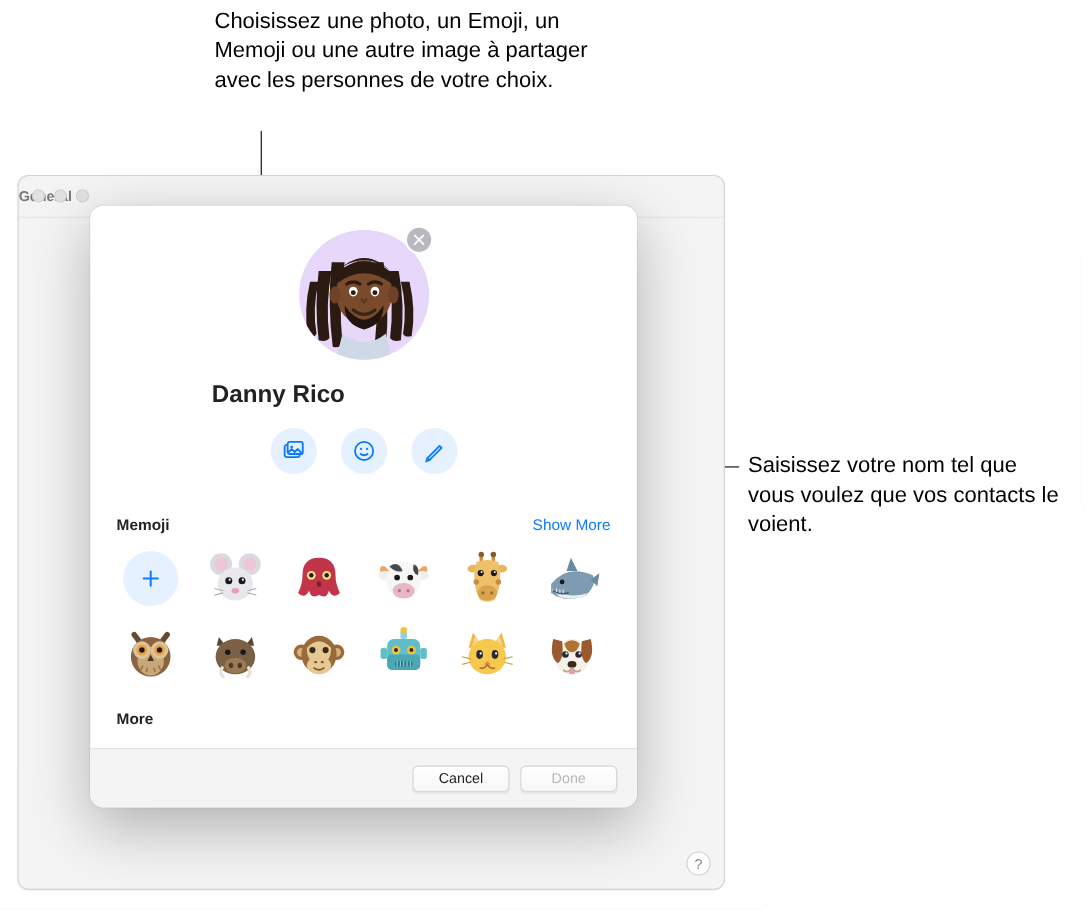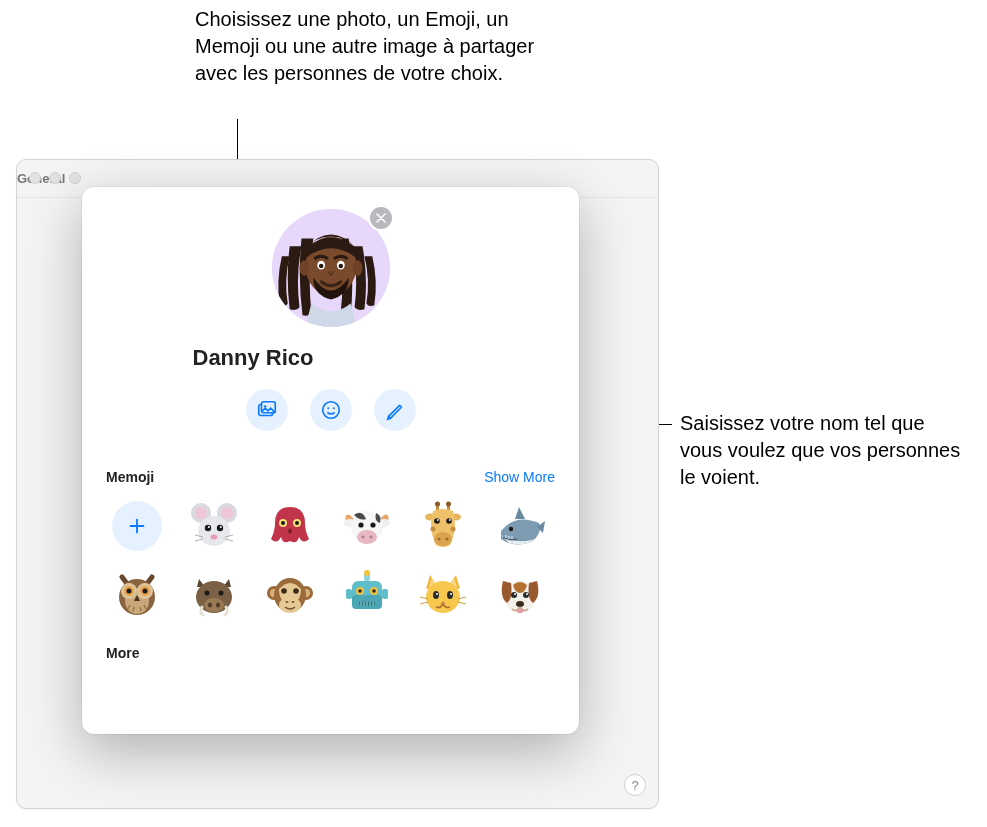--- a/index.html
+++ b/index.html
@@ -232,21 +232,21 @@
     display: flex;
     align-items: center;
     justify-content: center;
     font-size: 13px;
   }
 </style>
 </head>
 <body>
 
 <div class="callout callout-top">Choisissez une photo, un Emoji, un Memoji ou une autre image à partager avec les personnes de votre choix.</div>
-<div class="callout callout-right">Saisissez votre nom tel que vous voulez que vos personnes le voient.</div>
+<div class="callout callout-right">Saisissez votre nom tel que vous voulez que vos contacts le voient.</div>
 
 <div class="leader" style="left:237px; top:119px; width:1px; height:305px;"></div>
 
 <div class="leader" style="left:400px; top:424px; height:1px; width:272px;"></div>
 
 <div class="window">
   <div class="titlebar">
     <div class="traffic">
       <span></span>
       <span></span>
@@ -523,13 +523,17 @@
           <path d="M25 38 Q21 44 17 40 M25 38 Q29 44 33 40" stroke="#c0a080" stroke-width="1.5" fill="none"></path>
           <ellipse cx="25" cy="42" rx="3" ry="2" fill="#e89aa8"></ellipse>
         </svg>
       </div>
 
     </div>
   </div>
 
   <div class="more-section">More</div>
 
+  <div class="footer">
+    <div class="mac-btn">Cancel</div>
+    <div class="mac-btn disabled">Done</div>
+  </div>
 </div>
 
 </body></html>

